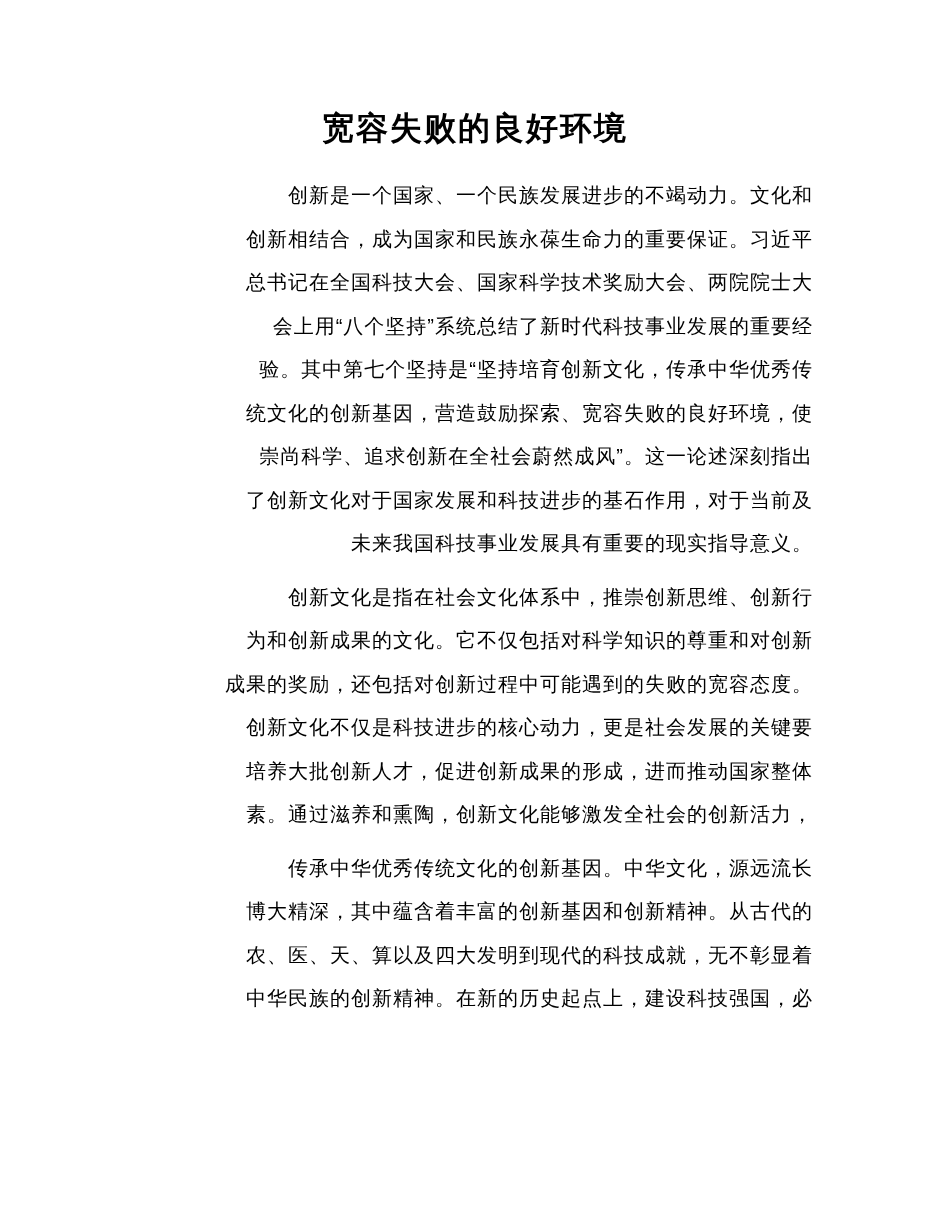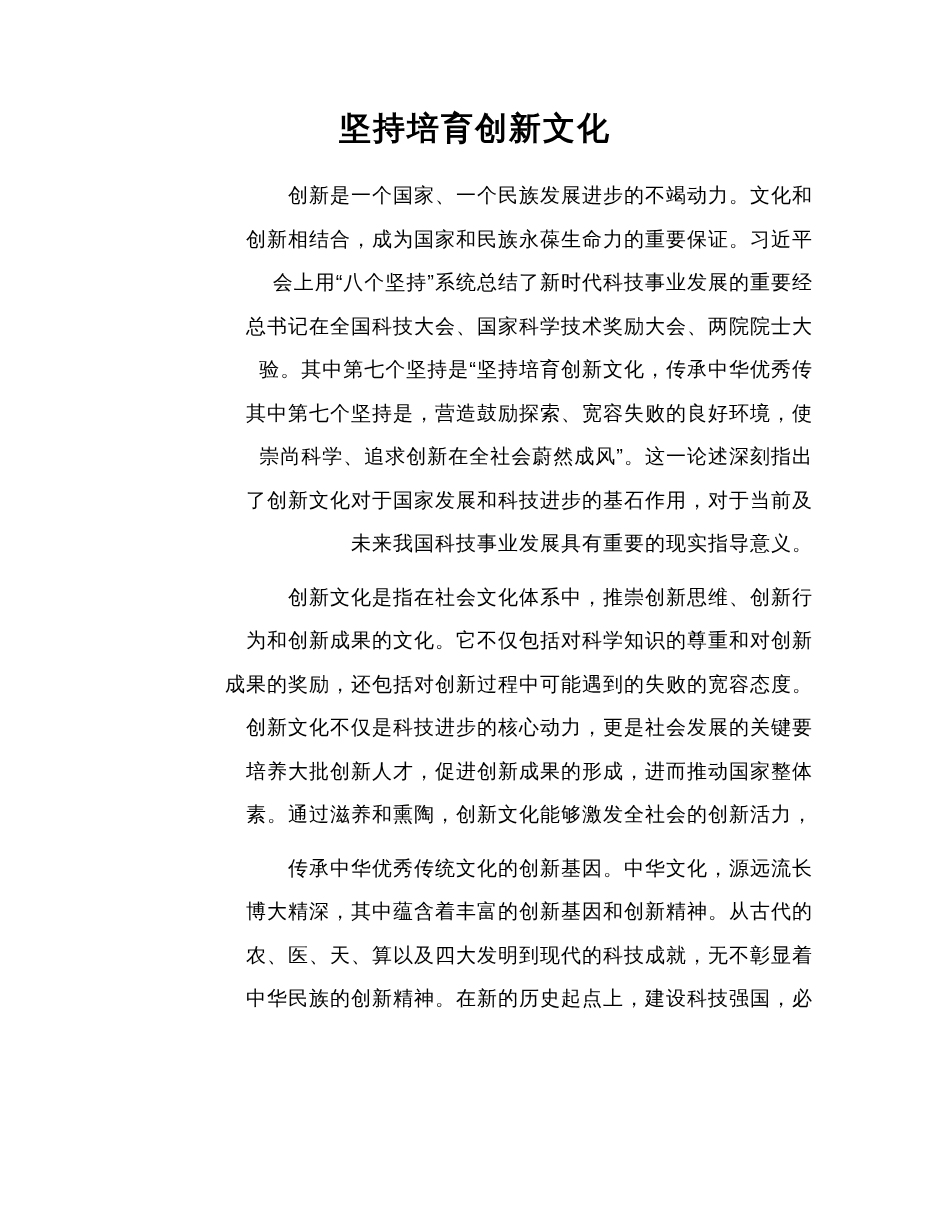--- a/index.html
+++ b/index.html
@@ -48,29 +48,29 @@
   .line.indent {
     text-indent: 54px;
   }
 </style>
 </head>
 <body>
 
 <div class="page">
   <div class="content">
 
-    <h1 class="doc-title">坚持培育创新文化</h1>
+    <h1 class="doc-title">宽容失败的良好环境</h1>
 
     <div class="para">
       <div class="line indent">创新是一个国家、一个民族发展进步的不竭动力。文化和</div>
       <div class="line">创新相结合，成为国家和民族永葆生命力的重要保证。习近平</div>
+      <div class="line">总书记在全国科技大会、国家科学技术奖励大会、两院院士大</div>
       <div class="line">会上用“八个坚持”系统总结了新时代科技事业发展的重要经</div>
-      <div class="line">总书记在全国科技大会、国家科学技术奖励大会、两院院士大</div>
       <div class="line">验。其中第七个坚持是“坚持培育创新文化，传承中华优秀传</div>
-      <div class="line">其中第七个坚持是，营造鼓励探索、宽容失败的良好环境，使</div>
+      <div class="line">统文化的创新基因，营造鼓励探索、宽容失败的良好环境，使</div>
       <div class="line">崇尚科学、追求创新在全社会蔚然成风”。这一论述深刻指出</div>
       <div class="line">了创新文化对于国家发展和科技进步的基石作用，对于当前及</div>
       <div class="line">未来我国科技事业发展具有重要的现实指导意义。</div>
     </div>
 
     <div class="para">
       <div class="line indent">创新文化是指在社会文化体系中，推崇创新思维、创新行</div>
       <div class="line">为和创新成果的文化。它不仅包括对科学知识的尊重和对创新</div>
       <div class="line">成果的奖励，还包括对创新过程中可能遇到的失败的宽容态度。</div>
       <div class="line">创新文化不仅是科技进步的核心动力，更是社会发展的关键要</div>

